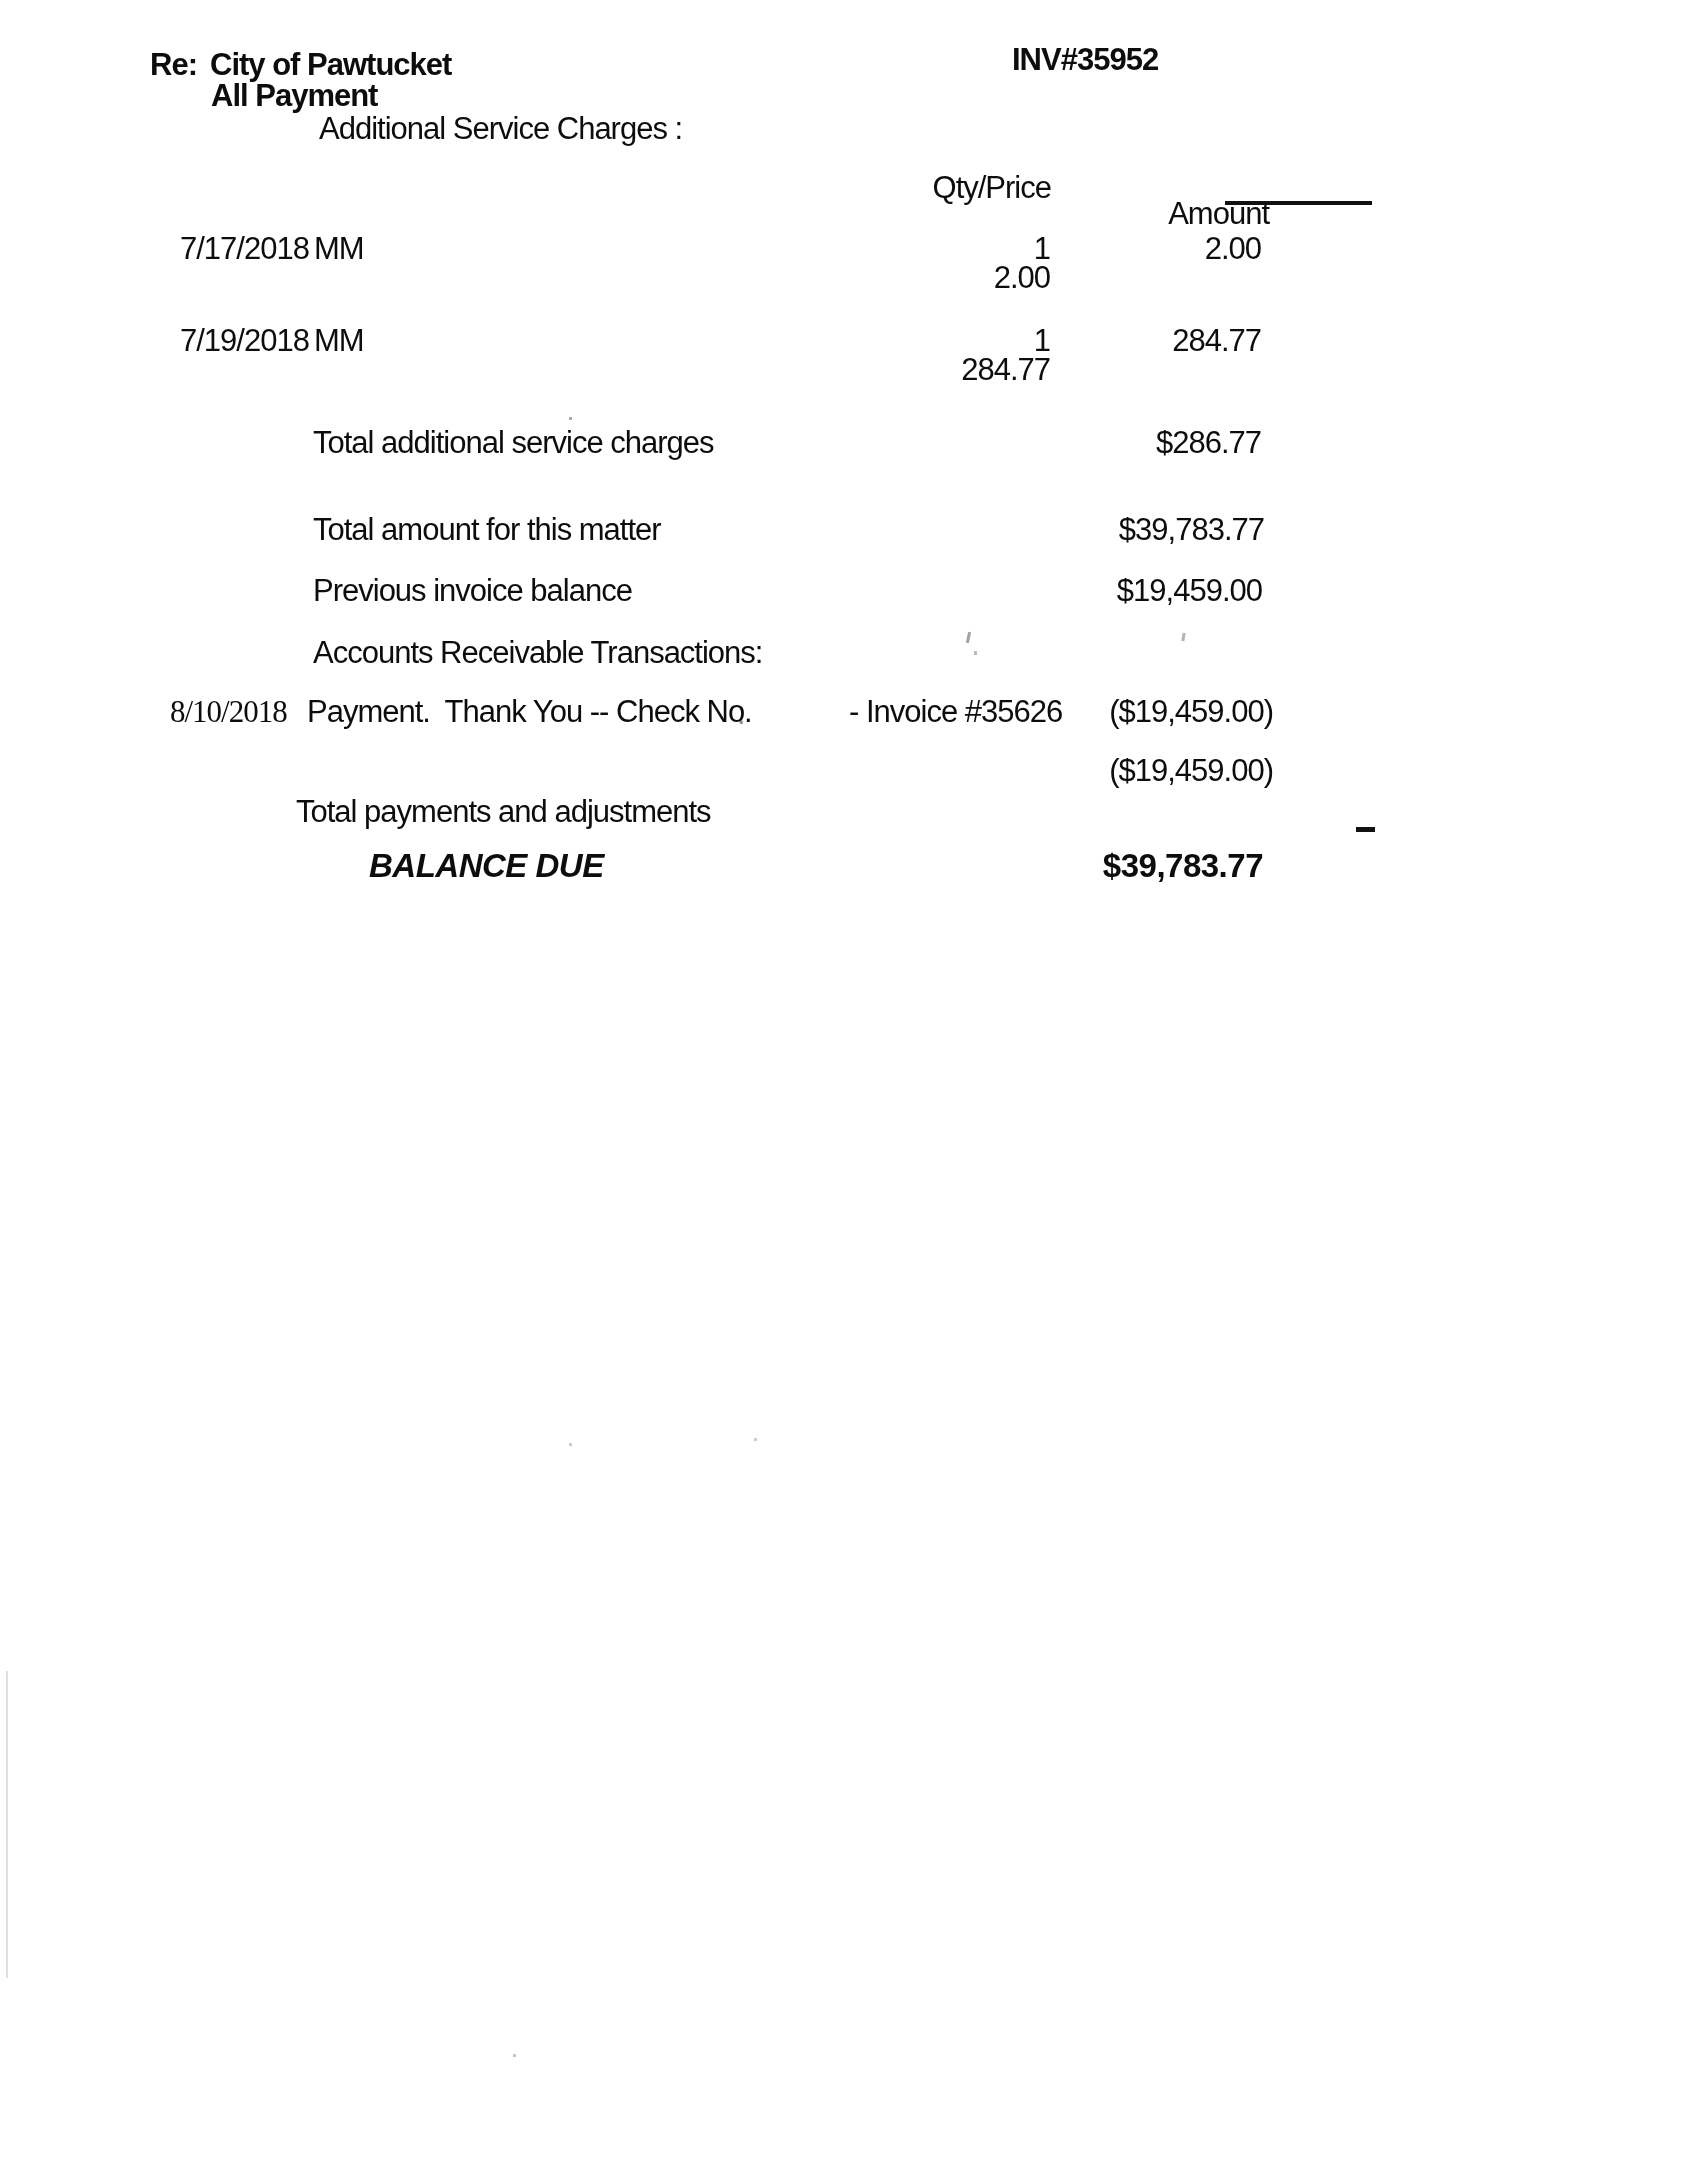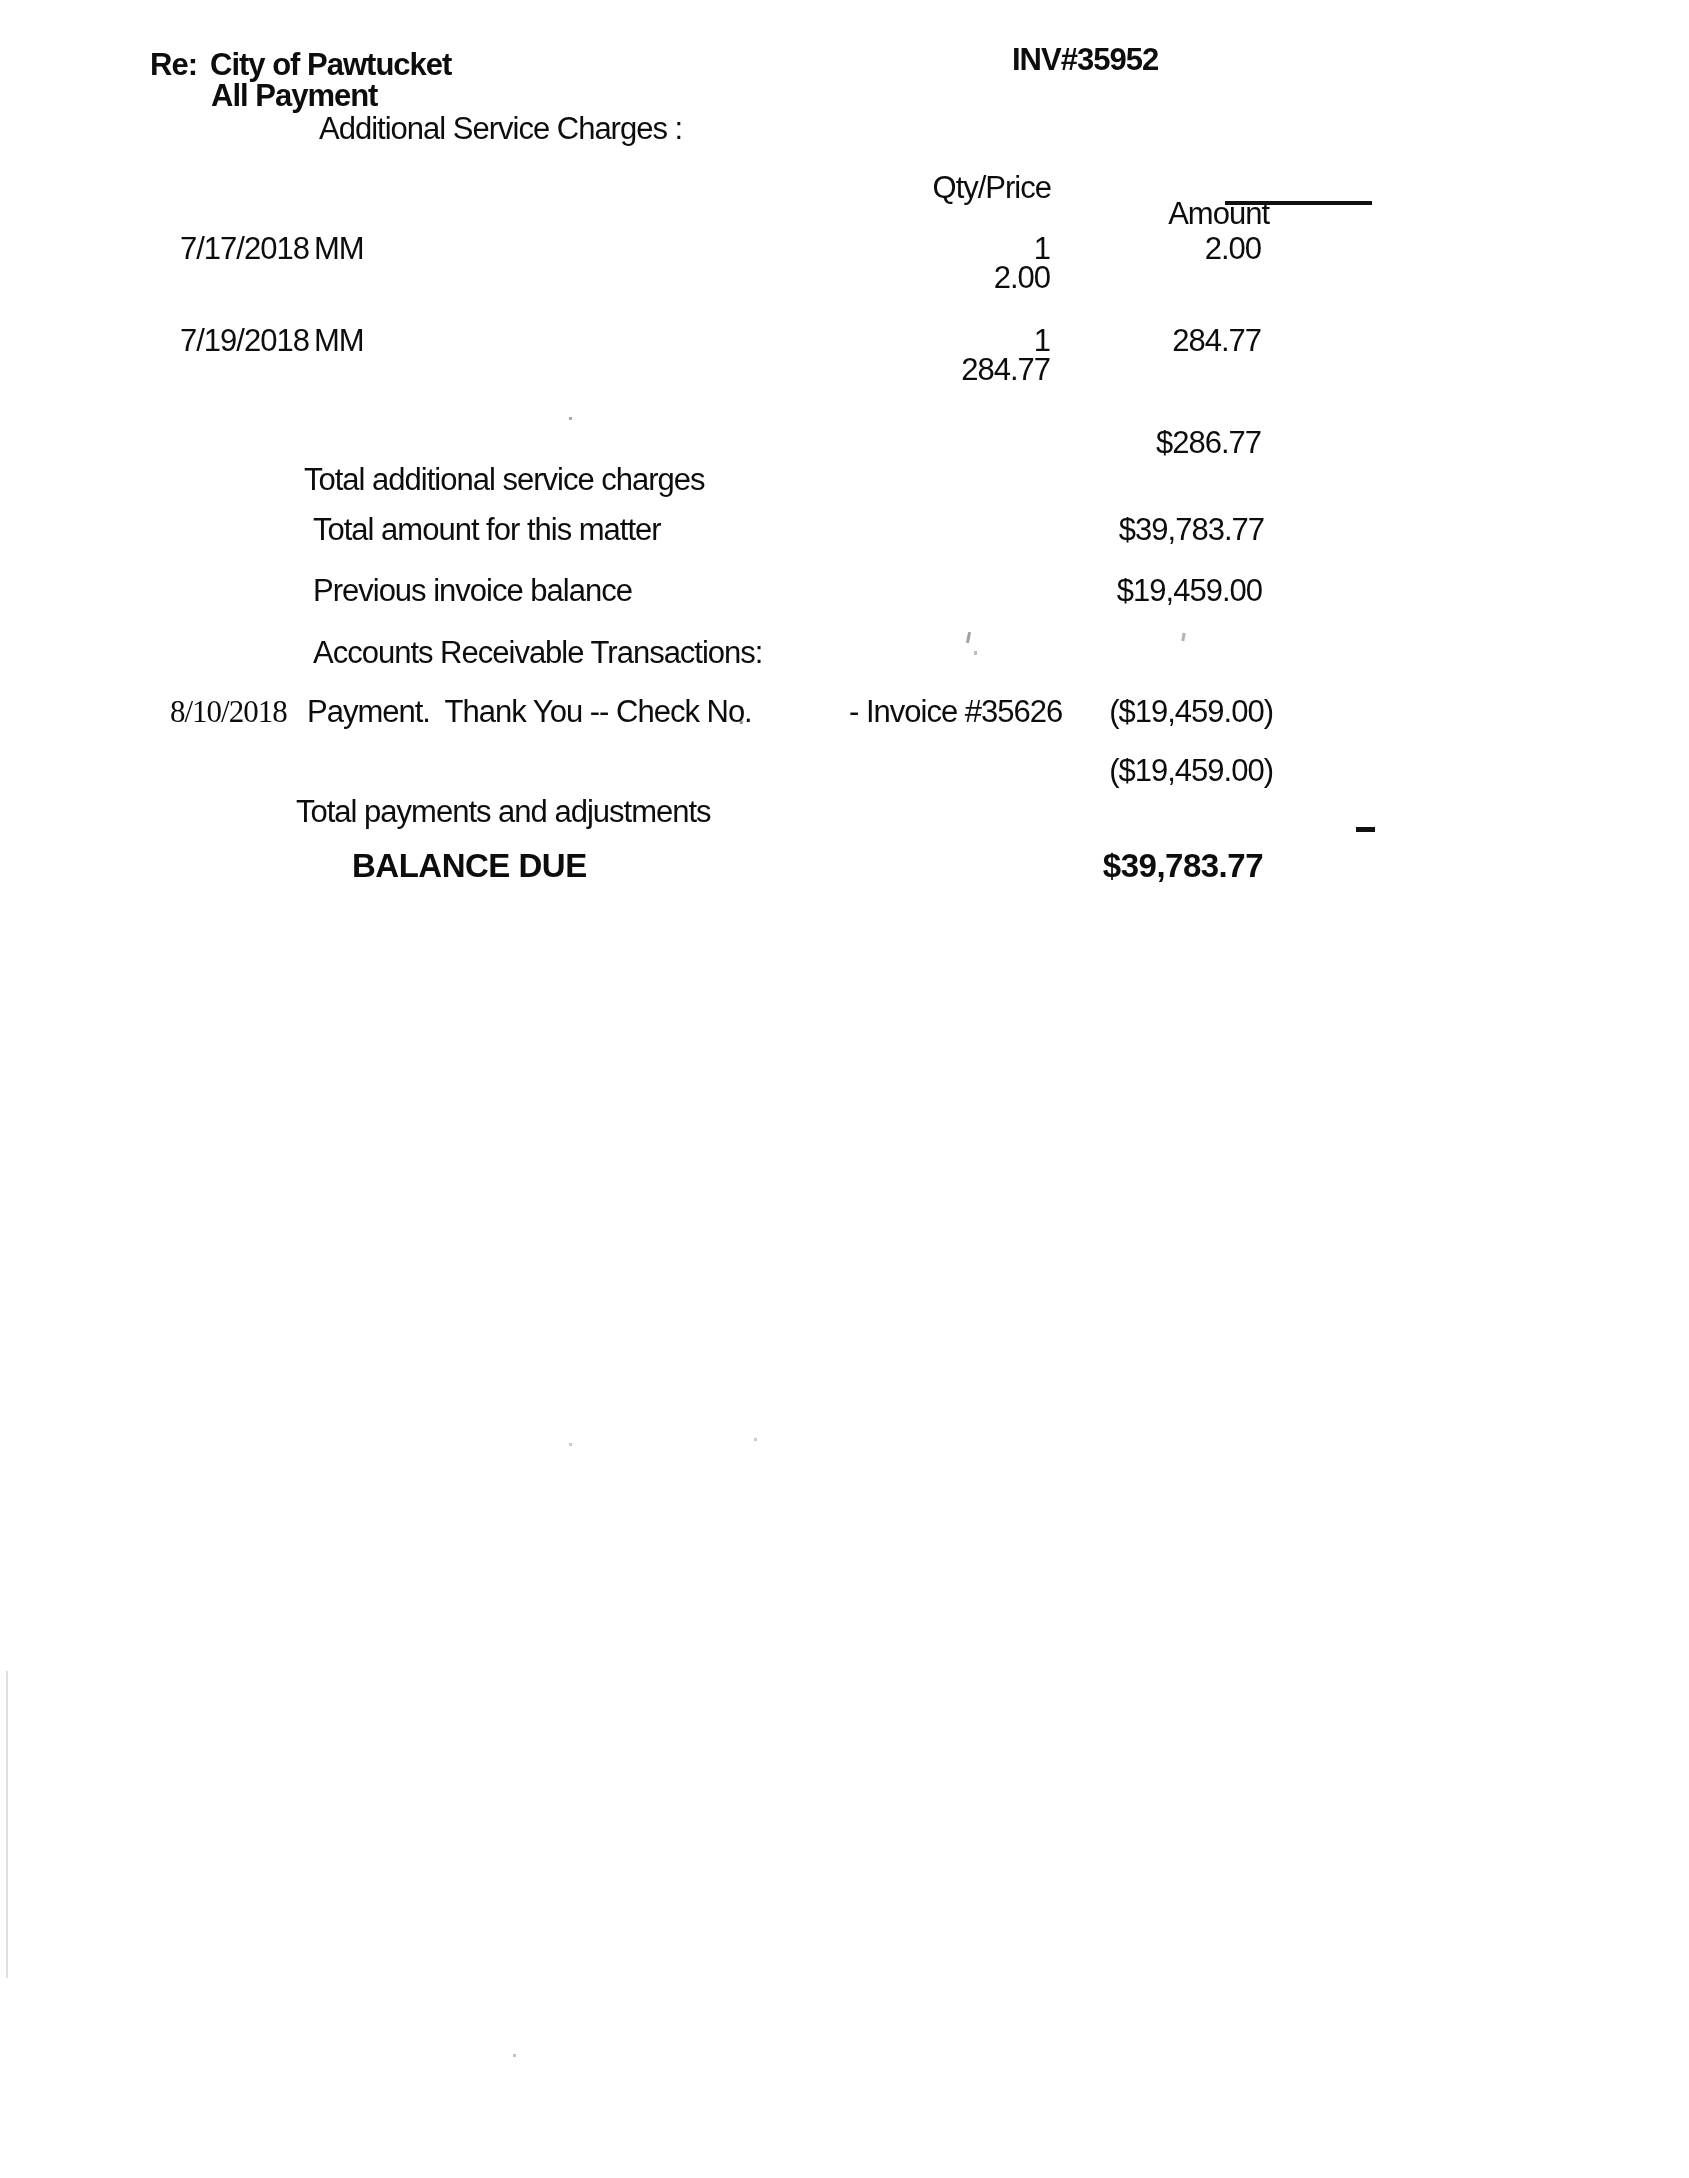--- a/index.html
+++ b/index.html
@@ -64,21 +64,21 @@
   <div class="t" style="right:325px; top:262px;">2.00</div>
 
   <div class="t" style="left:180px; top:325px;">7/19/2018</div>
   <div class="t" style="left:314px; top:325px;">MM</div>
   <div class="t" style="right:325px; top:325px;">1</div>
   <div class="t" style="right:114px; top:325px;">284.77</div>
   <div class="t" style="right:325px; top:354px;">284.77</div>
 
   <div class="dblrule" style="left:1407px; top:405px; width:173px;"></div>
 
-  <div class="t" style="left:304px; top:427px;margin-top:37px;">Total additional service charges</div>
+  <div class="t" style="left:313px; top:427px;">Total additional service charges</div>
   <div class="t" style="right:114px; top:427px;">$286.77</div>
 
   <div class="rule" style="left:1411px; top:496px; width:170px; height:4px;"></div>
 
   <div class="t" style="left:313px; top:514px;">Total amount for this matter</div>
   <div class="t" style="right:111px; top:514px;">$39,783.77</div>
 
   <div class="t" style="left:313px; top:575px;">Previous invoice balance</div>
   <div class="t" style="right:113px; top:575px;">$19,459.00</div>
 
@@ -90,21 +90,21 @@
   <div class="t" style="left:849px; top:696px;">- Invoice #35626</div>
   <div class="t" style="right:102px; top:696px;">($19,459.00)</div>
 
   <div class="rule" style="left:1413px; top:735px; width:168px; height:4px;"></div>
 
   <div class="t" style="left:296px; top:755px;margin-top:41px;">Total payments and adjustments</div>
   <div class="t" style="right:102px; top:755px;">($19,459.00)</div>
 
   <div class="rule" style="left:1356px; top:827px; width:225px; height:5px;"></div>
 
-  <div class="t b big" style="left:352px; top:849px;">BALANCE DUE</div>
+  <div class="t b big" style="left:369px; top:849px;font-style:italic;">BALANCE DUE</div>
   <div class="t b big" style="right:112px; top:849px;">$39,783.77</div>
 
   <div class="rule" style="left:1411px; top:908px; width:170px; height:5px;"></div>
 
   <div class="artifact" style="left:569px; top:417px; width:3px; height:3px; opacity:0.5;"></div>
   <div class="artifact" style="left:967px; top:632px; width:3px; height:11px; opacity:0.55; transform:rotate(12deg);"></div>
   <div class="artifact" style="left:974px; top:651px; width:3px; height:4px; opacity:0.4;"></div>
   <div class="artifact" style="left:1182px; top:633px; width:3px; height:8px; opacity:0.45; transform:rotate(10deg);"></div>
   <div class="artifact" style="left:1584px; top:1672px; width:4px; height:4px; opacity:0.6; border-radius:50%;"></div>
   <div class="artifact" style="left:569px; top:1443px; width:3px; height:3px; opacity:0.3;"></div>

